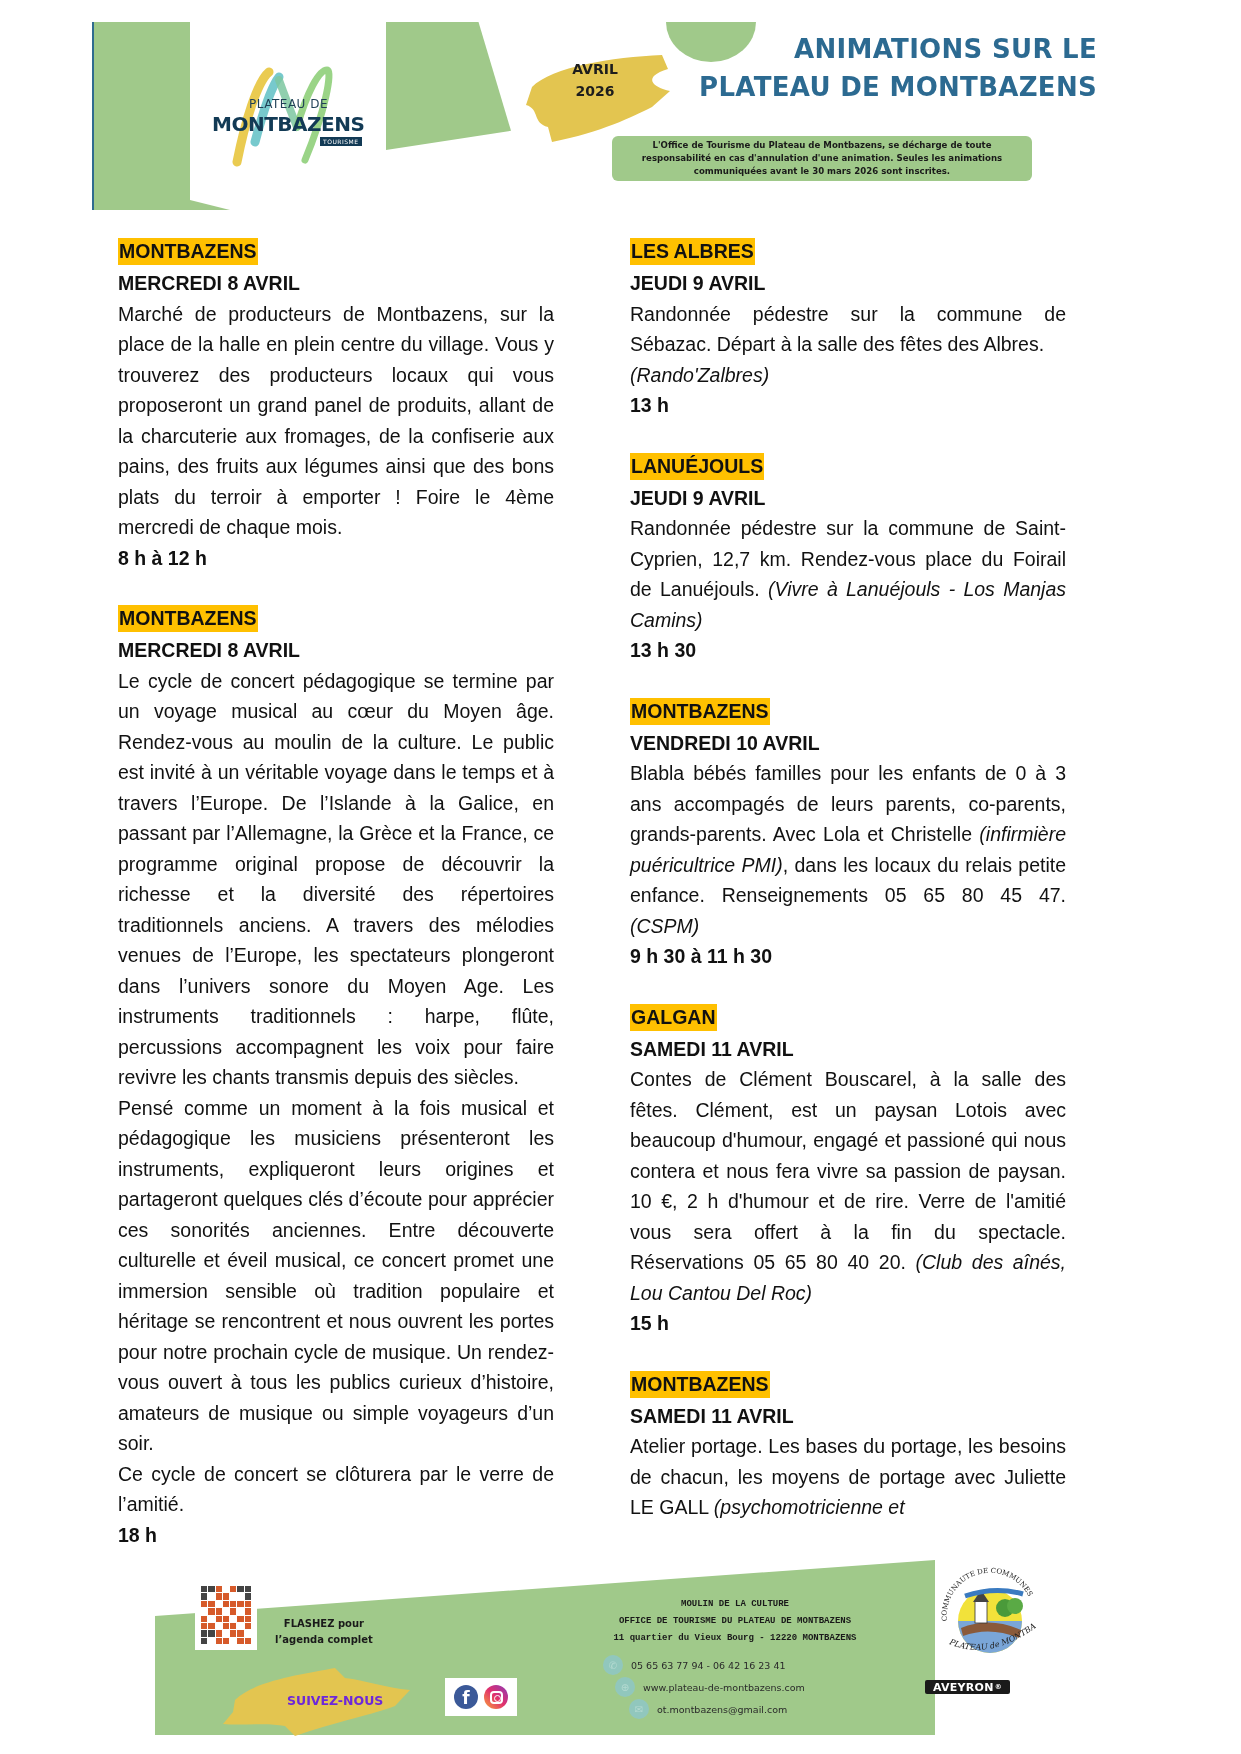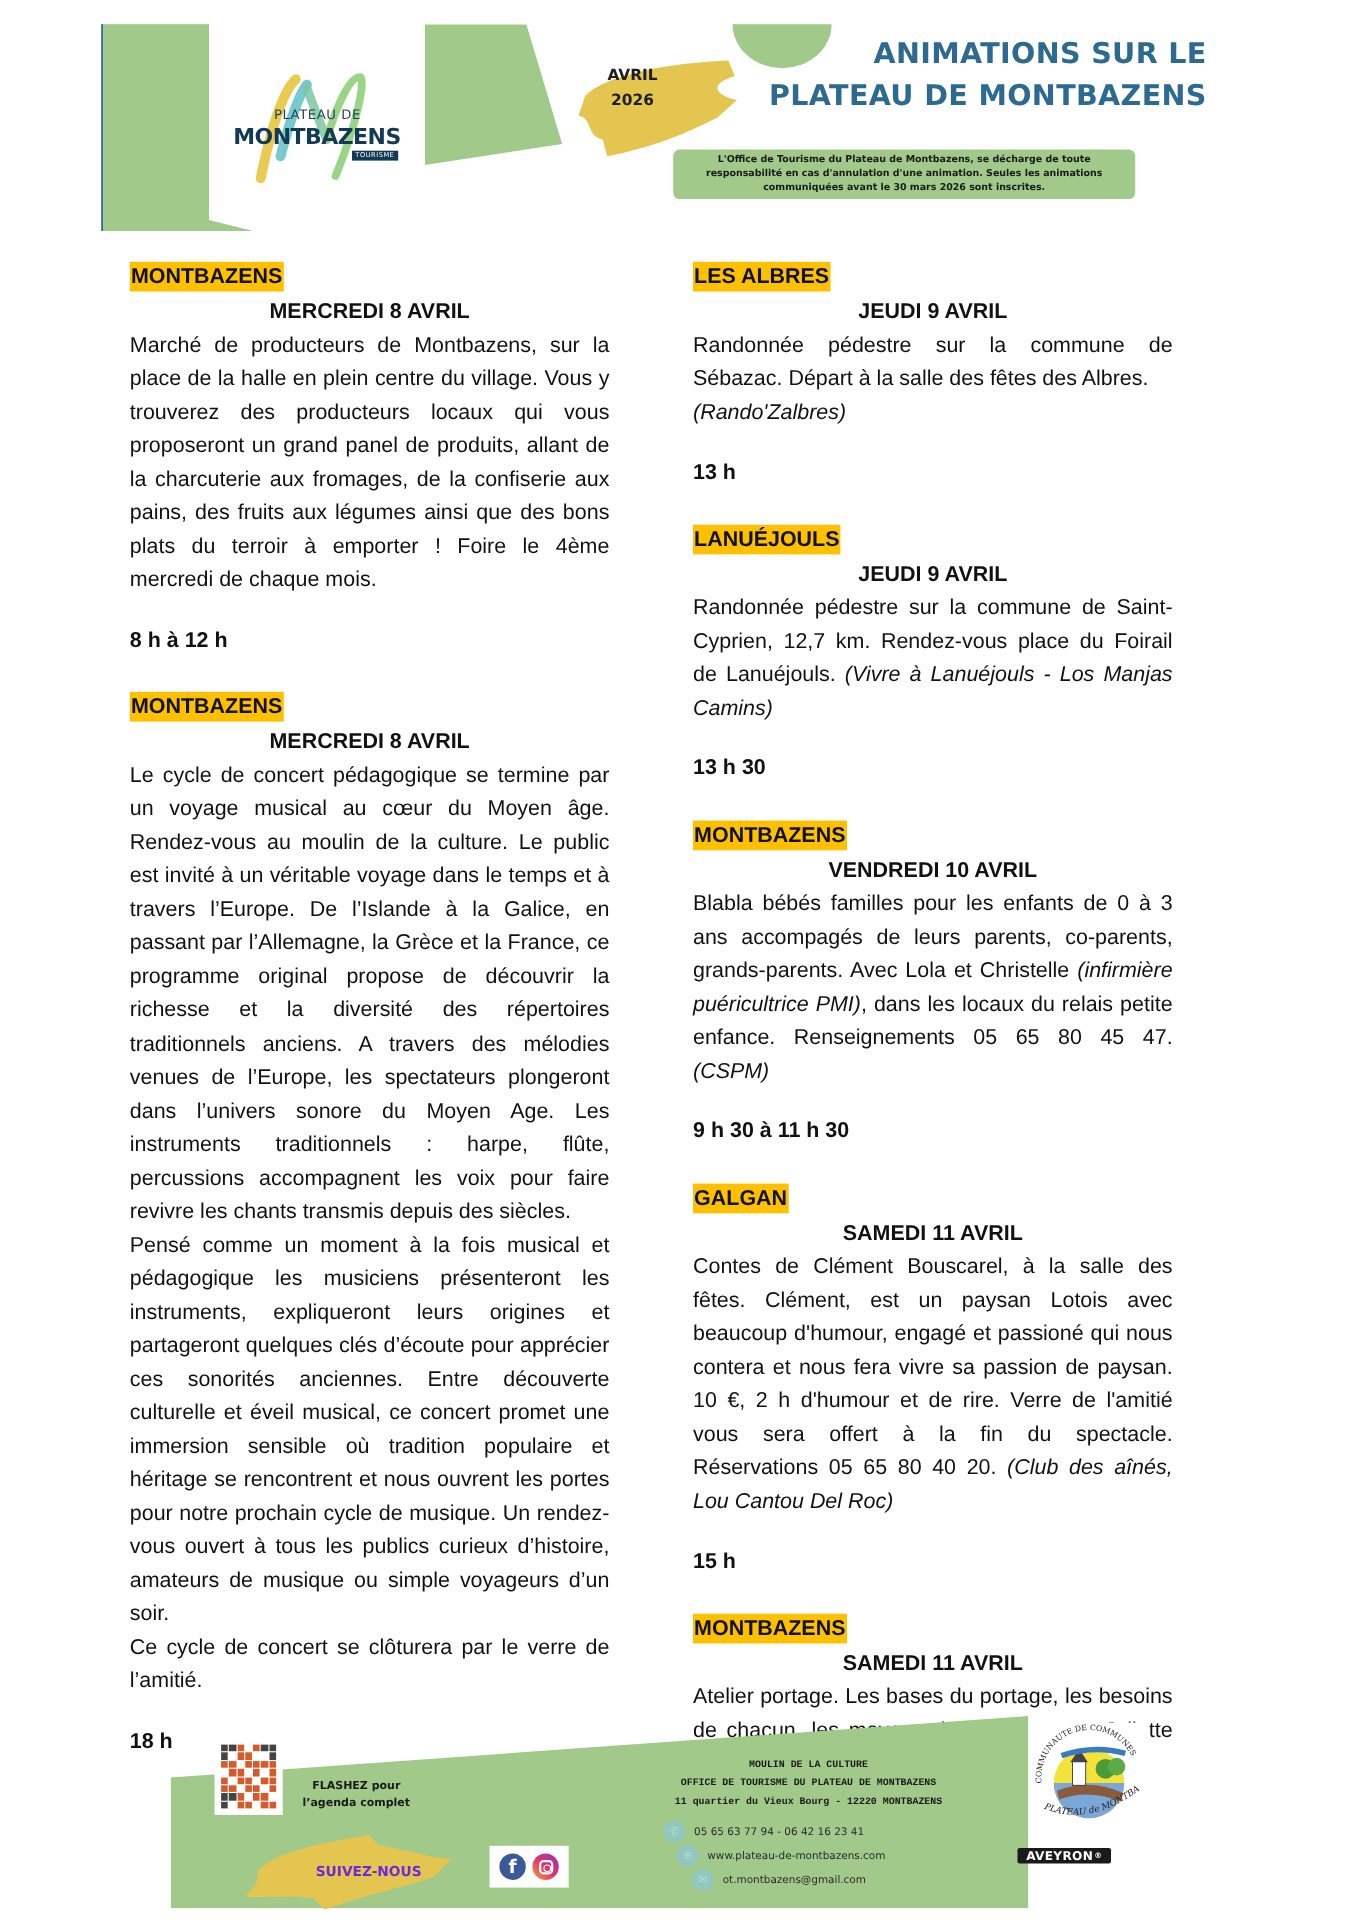--- a/index.html
+++ b/index.html
@@ -14,38 +14,38 @@
   .hdr-green-mid { position: absolute; left: 294px; top: 0; width: 125px; height: 128px; background: #a0c98a; clip-path: polygon(0 0, 74% 0, 100% 85%, 0 100%); }
   .hdr-green-arc { position: absolute; left: 574px; top: 0; width: 90px; height: 40px; background: #a0c98a; border-radius: 0 0 50% 50% / 0 0 100% 100%; }
 
   .logo { position: absolute; left: 105px; top: 40px; width: 160px; height: 110px; text-decoration: underline; }
   .logo-swoosh { position: absolute; left: 30px; top: 0; width: 110px; height: 110px; }
   .logo-small { position: absolute; left: 52px; top: 35px; font-family: "DejaVu Sans", sans-serif; font-size: 12px; letter-spacing: 0.5px; color: #1f3f55; font-weight: normal; }
   .logo-big { position: absolute; left: 15px; top: 50px; font-family: "DejaVu Sans", sans-serif; font-size: 20px; font-weight: bold; color: #123a55; letter-spacing: -0.5px; }
   .logo-tag { position: absolute; left: 123px; top: 75px; font-family: "DejaVu Sans", sans-serif; font-size: 6px; color: #fff; background: #123a55; padding: 1px 3px; letter-spacing: 0.5px; }
 
   .date-brush { position: absolute; left: 430px; top: 25px; width: 150px; height: 100px; }
-  .date-text { position: absolute; left: 428px; top: 36px; width: 110px; text-align: center; font-family: "DejaVu Sans", sans-serif; font-weight: bold; font-size: 14px; line-height: 22px; color: #1d1d1d; }
+  .date-text { position: absolute; left: 448px; top: 36px; width: 110px; text-align: center; font-family: "DejaVu Sans", sans-serif; font-weight: bold; font-size: 14px; line-height: 22px; color: #1d1d1d; }
 
   .title { position: absolute; left: 505px; top: 8px; width: 500px; text-align: right; font-family: "DejaVu Sans", sans-serif; font-weight: bold; font-size: 26px; line-height: 38px; color: #2c6a91; letter-spacing: 0.3px; }
   .disclaimer { position: absolute; left: 520px; top: 114px; width: 420px; background: #a0c98a; border-radius: 6px; padding: 3px 8px; text-align: center; font-family: "DejaVu Sans", sans-serif; font-weight: bold; font-size: 8.6px; line-height: 13px; color: #1a1a1a; }
 
   .circles { position: absolute; left: 1140px; top: 0; width: 60px; height: 188px; overflow: hidden; }
 
   
   .col { position: absolute; top: 236px; width: 436px; font-family: "Liberation Sans", "DejaVu Sans", sans-serif; font-size: 19.5px; line-height: 30.5px; color: #111; }
   .col-left { left: 118px; }
   .col-right { left: 630px; }
   .event { margin-bottom: 30px; }
   .location { display: inline-block; background: #ffc000; font-weight: bold; padding: 0 1px; line-height: 27px; margin-bottom: 3px; }
-  .day { font-weight: bold; display: block; text-align: center; }
+  .day { font-weight: bold; display: block; }
   .desc { text-align: justify; display: block; }
   .desc p { text-align: justify; }
   .org { font-style: italic; }
-  .time { font-weight: bold; display: block; margin-top: 24px; }
+  .time { font-weight: bold; display: block; }
 
   
   .footer { position: absolute; left: 155px; top: 1560px; width: 940px; height: 180px; }
   .ftr-green { position: absolute; left: 0; top: 0; width: 780px; height: 175px; background: #a0c98a; clip-path: polygon(0 32%, 100% 0, 100% 100%, 0 100%); }
   .qr { position: absolute; left: 40px; top: 20px; width: 62px; height: 70px; background: #fff; padding: 6px; }
   .qr-grid { width: 50px; height: 58px; display: grid; grid-template-columns: repeat(7, 1fr); grid-template-rows: repeat(8, 1fr); gap: 1px; }
   .qr-grid span { background: #d65a2a; }
   .qr-grid span.w { background: #fff; }
   .qr-grid span.k { background: #444; }
   .flashez { position: absolute; left: 120px; top: 56px; font-family: "DejaVu Sans", sans-serif; font-weight: bold; font-size: 10px; line-height: 16px; color: #1a1a1a; text-align: center; }

